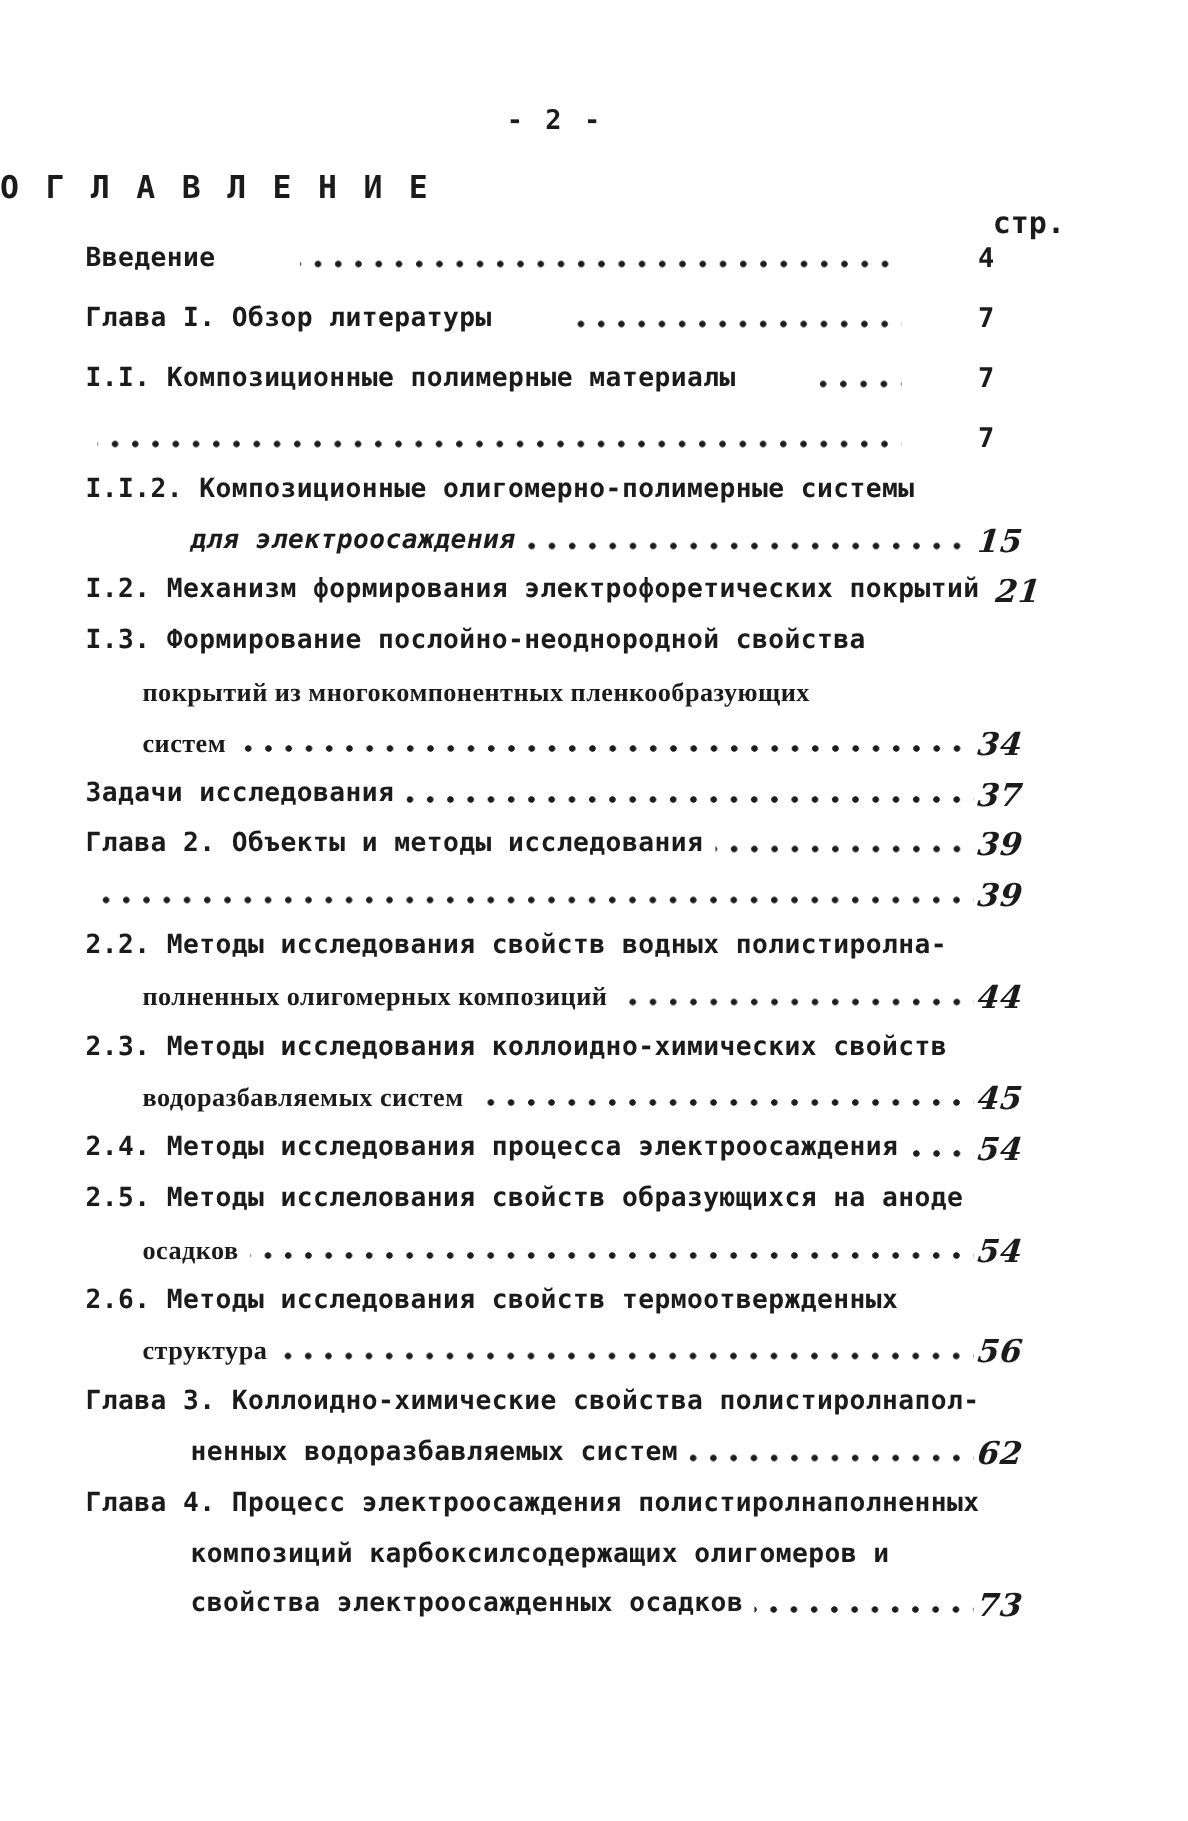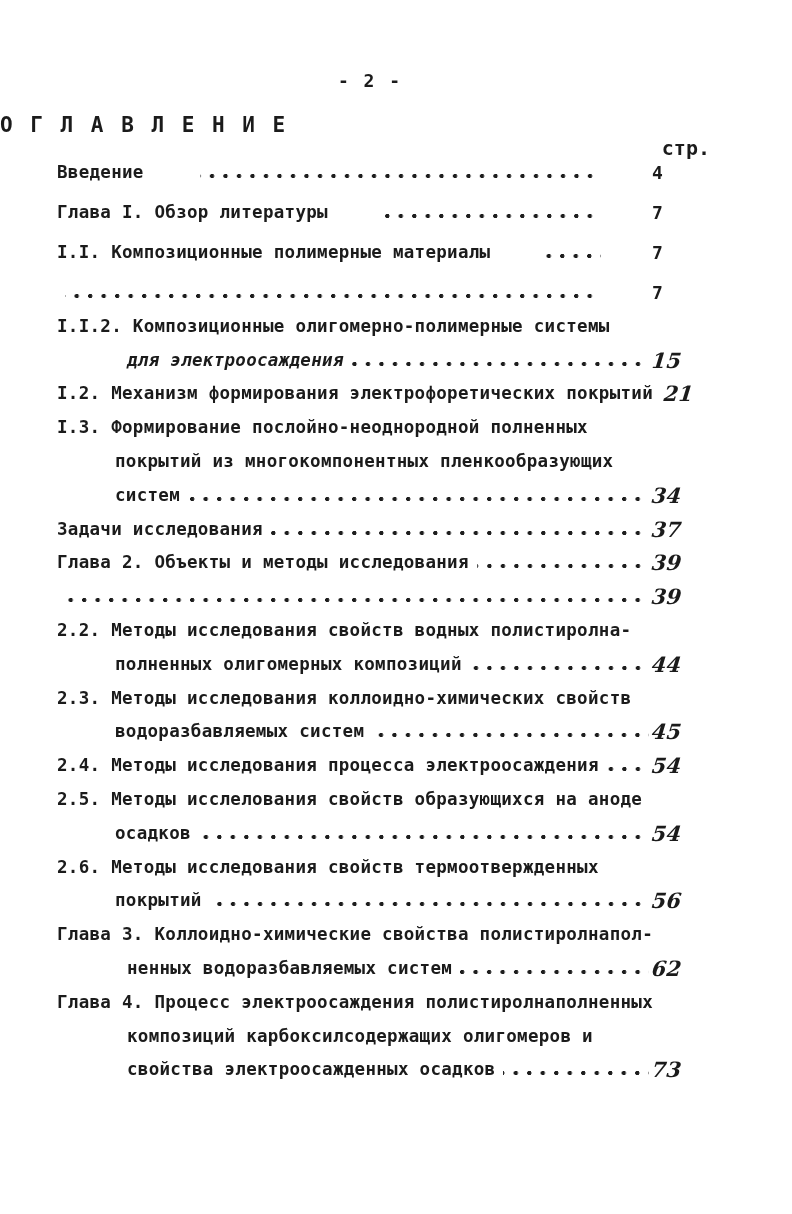--- a/index.html
+++ b/index.html
@@ -41,21 +41,21 @@
   }
   .toc-row {
     height: 33.8px;
     display: flex;
     align-items: flex-end;
     font-size: 17.5px;
     letter-spacing: 0.3px;
   }
   .toc-row:nth-child(-n+4) { height: 40px; gap: 48px; }
   .toc-row .txt { white-space: nowrap; flex-shrink: 0; line-height: 21px; }
-  .indent-1 .txt { margin-left: 58px; }
+  .indent-1 .txt { margin-left: 38px; font-family: Liberation Serif, serif; }
   .indent-2 .txt { margin-left: 70px; font-style: italic; }
   .indent-3 .txt { margin-left: 70px; }
   .dots {
     flex: 1 1 auto;
     min-width: 0;
     height: 6px;
     margin: 0 0 4px 8px;
     align-self: flex-end;
     background-image: radial-gradient(circle at 2.2px 3px, #1d1d1d 1.9px, rgba(0,0,0,0) 2.4px);
     background-size: 13.5px 6px;
@@ -114,21 +114,21 @@
         <span class="txt">для электроосаждения</span>
         <span class="dots"></span>
         <span class="pg pg-hand">15</span>
       </div>
       <div class="toc-row indent-0">
         <span class="txt">I.2. Механизм формирования электрофоретических покрытий</span>
         <span class="dots"></span>
         <span class="pg pg-hand">21</span>
       </div>
       <div class="toc-row indent-0">
-        <span class="txt">I.3. Формирование послойно-неоднородной полненных</span>
+        <span class="txt">I.3. Формирование послойно-неоднородной свойства</span>
       </div>
       <div class="toc-row indent-1">
         <span class="txt">покрытий из многокомпонентных пленкообразующих</span>
       </div>
       <div class="toc-row indent-1">
         <span class="txt">систем</span>
         <span class="dots"></span>
         <span class="pg pg-hand">34</span>
       </div>
       <div class="toc-row indent-0">
@@ -171,21 +171,21 @@
       </div>
       <div class="toc-row indent-1">
         <span class="txt">осадков</span>
         <span class="dots"></span>
         <span class="pg pg-hand">54</span>
       </div>
       <div class="toc-row indent-0">
         <span class="txt">2.6. Методы исследования свойств термоотвержденных</span>
       </div>
       <div class="toc-row indent-1">
-        <span class="txt">покрытий</span>
+        <span class="txt">структура</span>
         <span class="dots"></span>
         <span class="pg pg-hand">56</span>
       </div>
       <div class="toc-row indent-0">
         <span class="txt">Глава 3. Коллоидно-химические свойства полистиролнапол-</span>
       </div>
       <div class="toc-row indent-3">
         <span class="txt">ненных водоразбавляемых систем</span>
         <span class="dots"></span>
         <span class="pg pg-hand">62</span>

